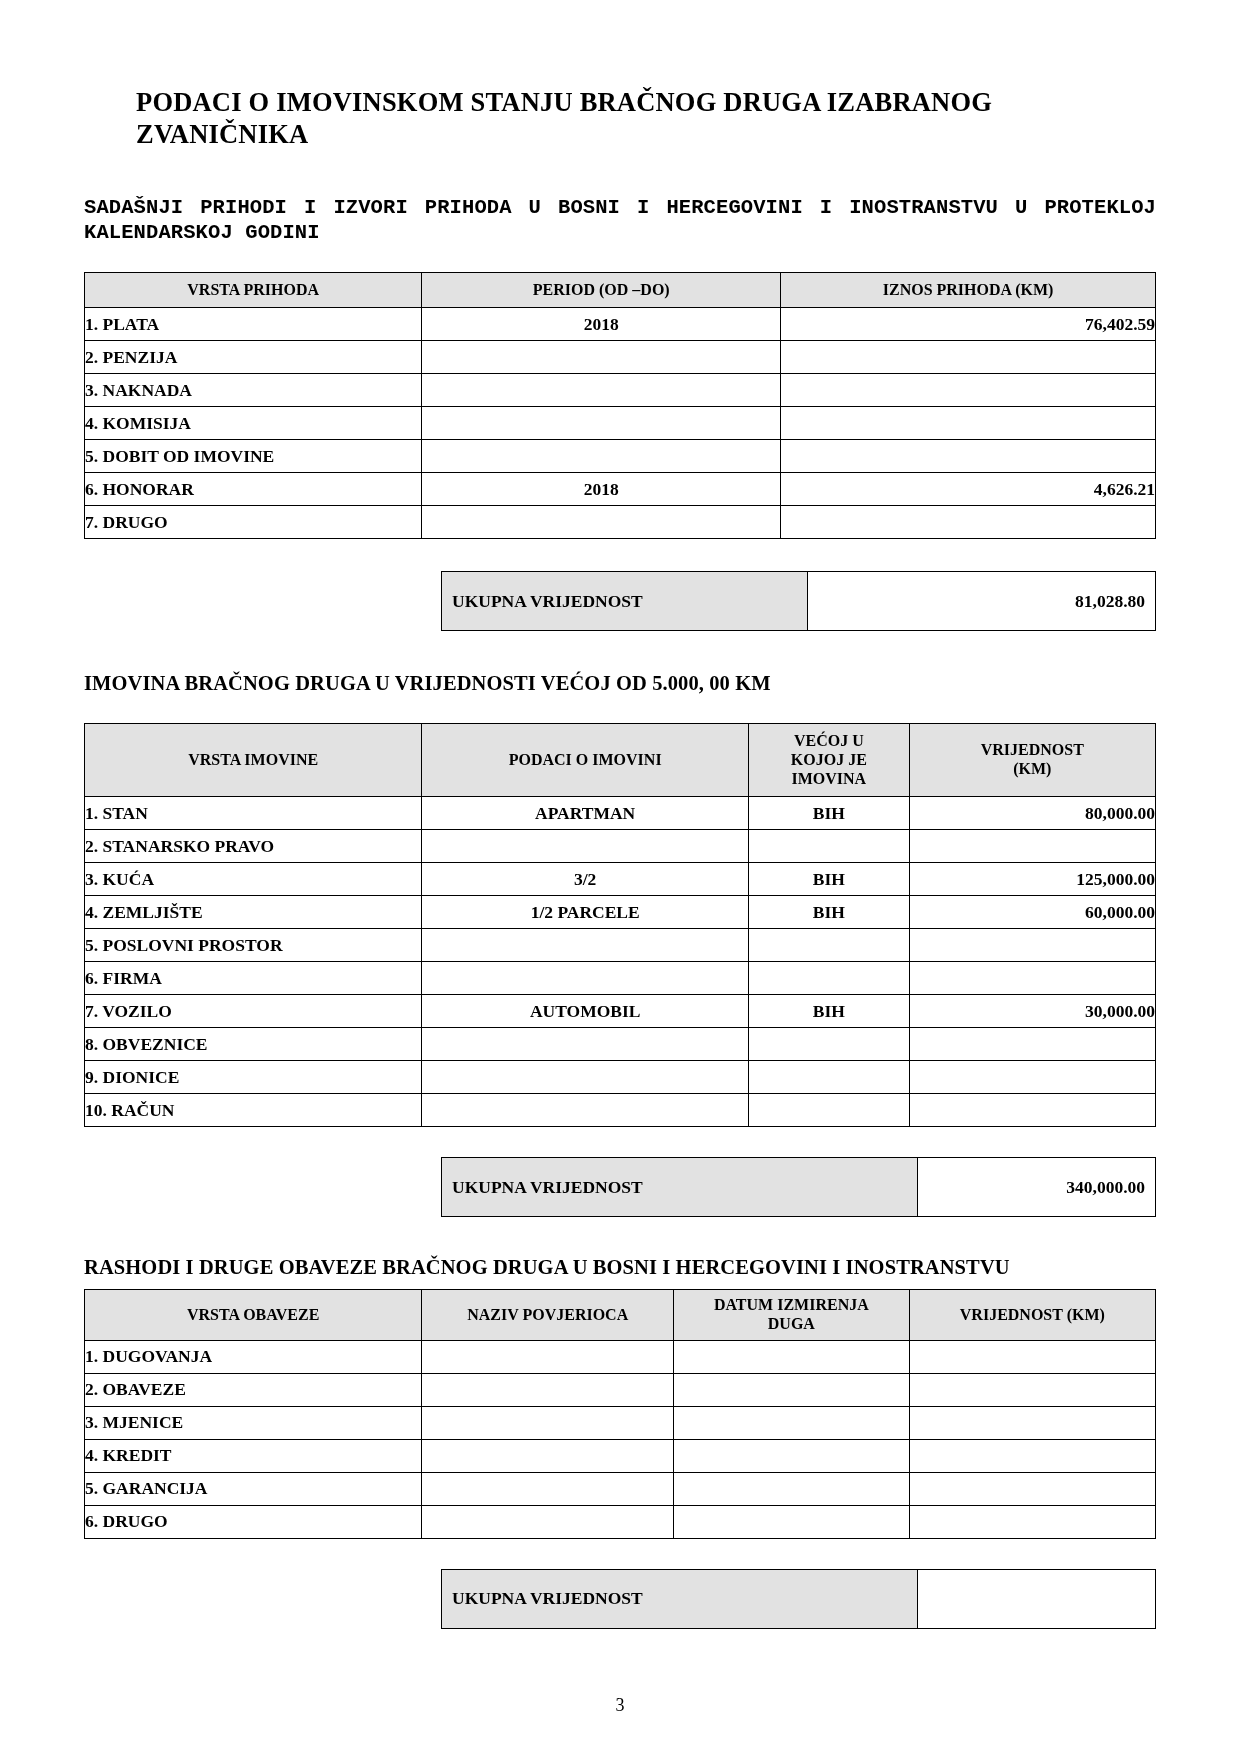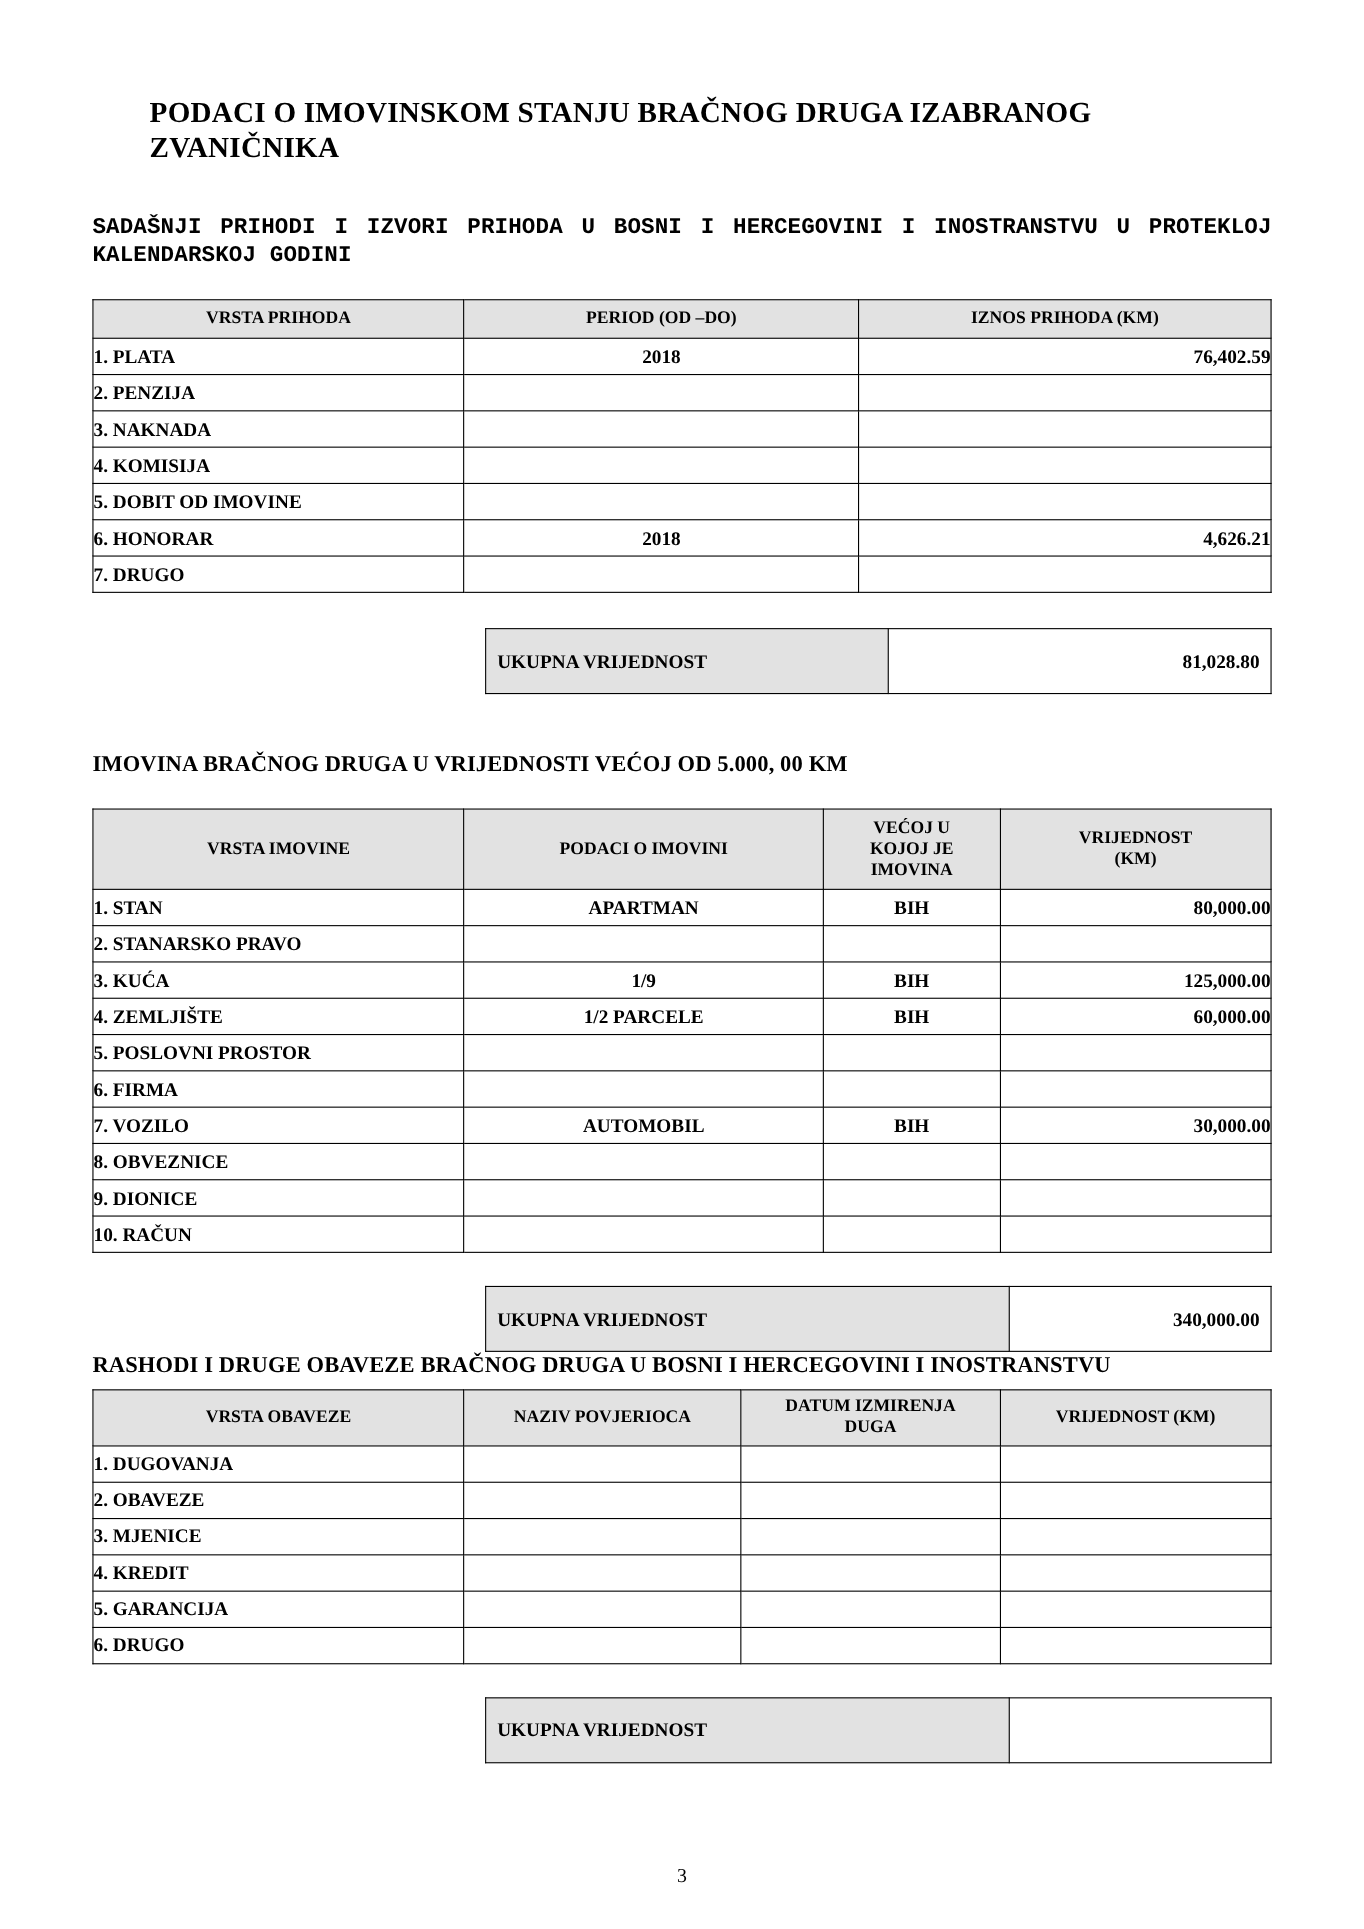--- a/index.html
+++ b/index.html
@@ -40,22 +40,22 @@
     line-height: 1.26;
     letter-spacing: 0.1px;
     margin: 0;
   }
   .section-heading.justify {
     text-align: justify;
     text-align-last: left;
     font-family: Liberation Mono, monospace;
   }
   .sh-1 { margin-top: 44px; }
-  .sh-2 { margin-top: 52px; }
-  .sh-3 { }
+  .sh-2 { margin-top: 40px; }
+  .sh-3 { margin-top: 38px; }
 
   
   table.form-table {
     border-collapse: collapse;
     width: 100%;
     table-layout: fixed;
     font-size: 17.5px;
     font-weight: bold;
   }
   table.form-table td,
@@ -235,21 +235,21 @@
         <td class="cell-right">80,000.00</td>
       </tr>
       <tr>
         <td class="cell-label">2. STANARSKO PRAVO</td>
         <td class="cell-center"></td>
         <td class="cell-center"></td>
         <td class="cell-right"></td>
       </tr>
       <tr>
         <td class="cell-label">3. KUĆA</td>
-        <td class="cell-center">1/9</td>
+        <td class="cell-center">3/2</td>
         <td class="cell-center">BIH</td>
         <td class="cell-right">125,000.00</td>
       </tr>
       <tr>
         <td class="cell-label">4. ZEMLJIŠTE</td>
         <td class="cell-center">1/2 PARCELE</td>
         <td class="cell-center">BIH</td>
         <td class="cell-right">60,000.00</td>
       </tr>
       <tr>

